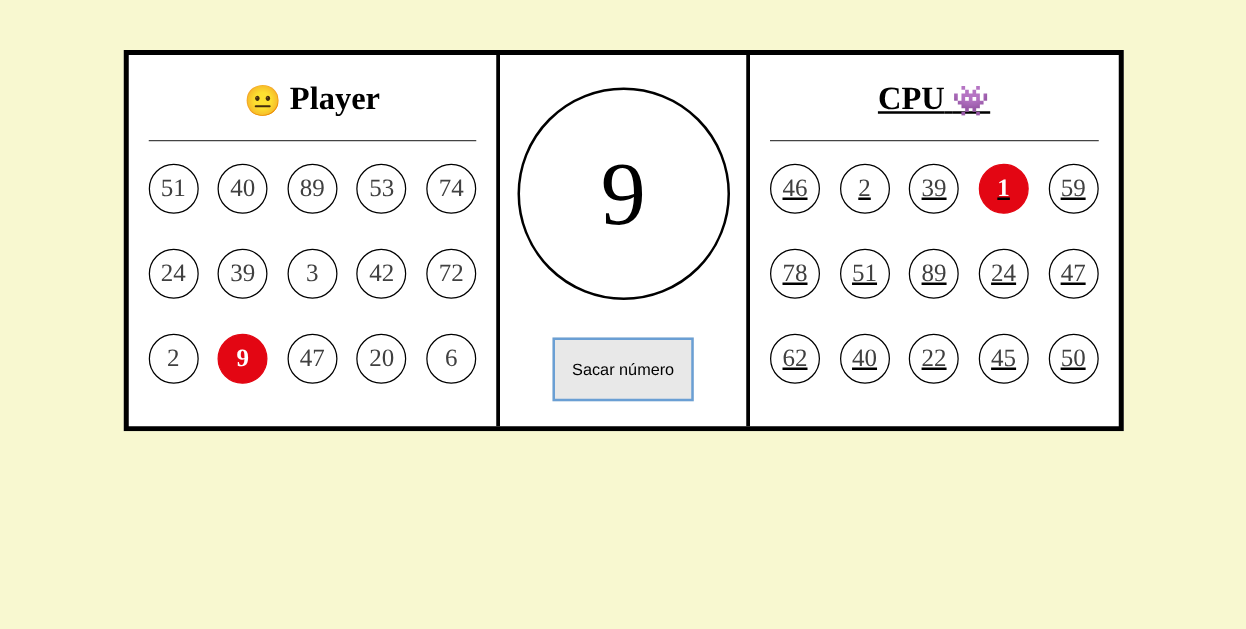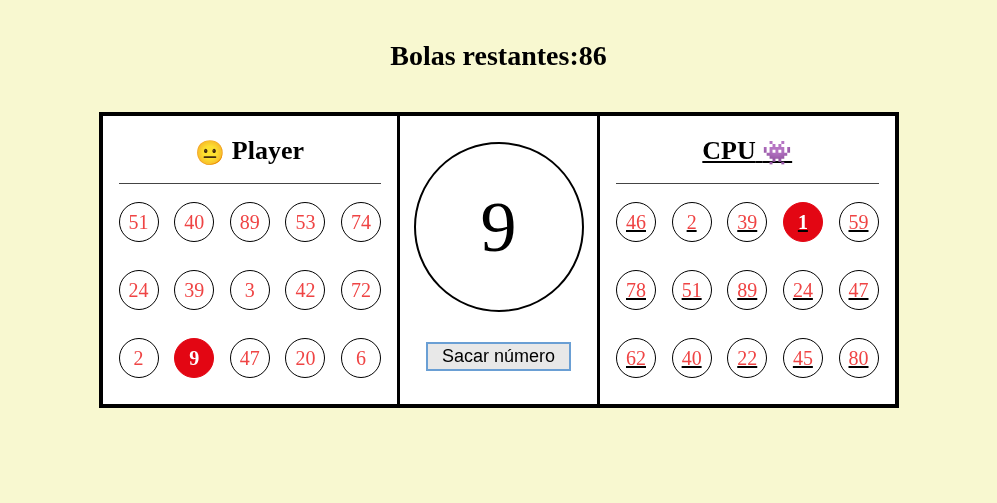--- a/index.html
+++ b/index.html
@@ -56,21 +56,21 @@
   .ball {
     width: 40px;
     height: 40px;
     border: 1.5px solid #000;
     border-radius: 50%;
     display: flex;
     align-items: center;
     justify-content: center;
     font-size: 20px;
     background: #fff;
-    color: #ef4444;
+    color: #404040;
     cursor: default;
   }
   .ball.marked {
     background: #e30613;
     color: #fff;
     font-weight: bold;
     border-color: #e30613;
   }
   .center {
     flex: 0 0 200px;
@@ -87,34 +87,31 @@
     border-radius: 50%;
     display: flex;
     align-items: center;
     justify-content: center;
     font-size: 72px;
     margin-top: 6px;
     margin-bottom: 30px;
   }
   .draw-btn {
     font-family: Arial, sans-serif;
-    font-size: 18px;
-    padding: 2px 14px;
+    font-size: 13px;
+    padding: 16px 14px;
     background: #e8e8e8;
     border: 2px solid #6a9fd4;
     cursor: pointer;
   }
 </style>
 </head>
 <body>
 
 <div class="wrap">
-  <div class="header">
-    <span>Bolas restantes:</span><span>86</span>
-  </div>
 
   <div class="board">
 
     <div class="panel">
       <div class="panel-title">
         <span class="icon">😐</span>
         <span>Player</span>
       </div>
       <div class="grid">
           <div class="row">
@@ -166,19 +163,19 @@
             <div class="ball">51</div>
             <div class="ball">89</div>
             <div class="ball">24</div>
             <div class="ball">47</div>
           </div>
           <div class="row">
             <div class="ball">62</div>
             <div class="ball">40</div>
             <div class="ball">22</div>
             <div class="ball">45</div>
-            <div class="ball">80</div>
+            <div class="ball">50</div>
           </div>
         </div>
     </div>
 
   </div>
 </div>
 
 </body></html>

